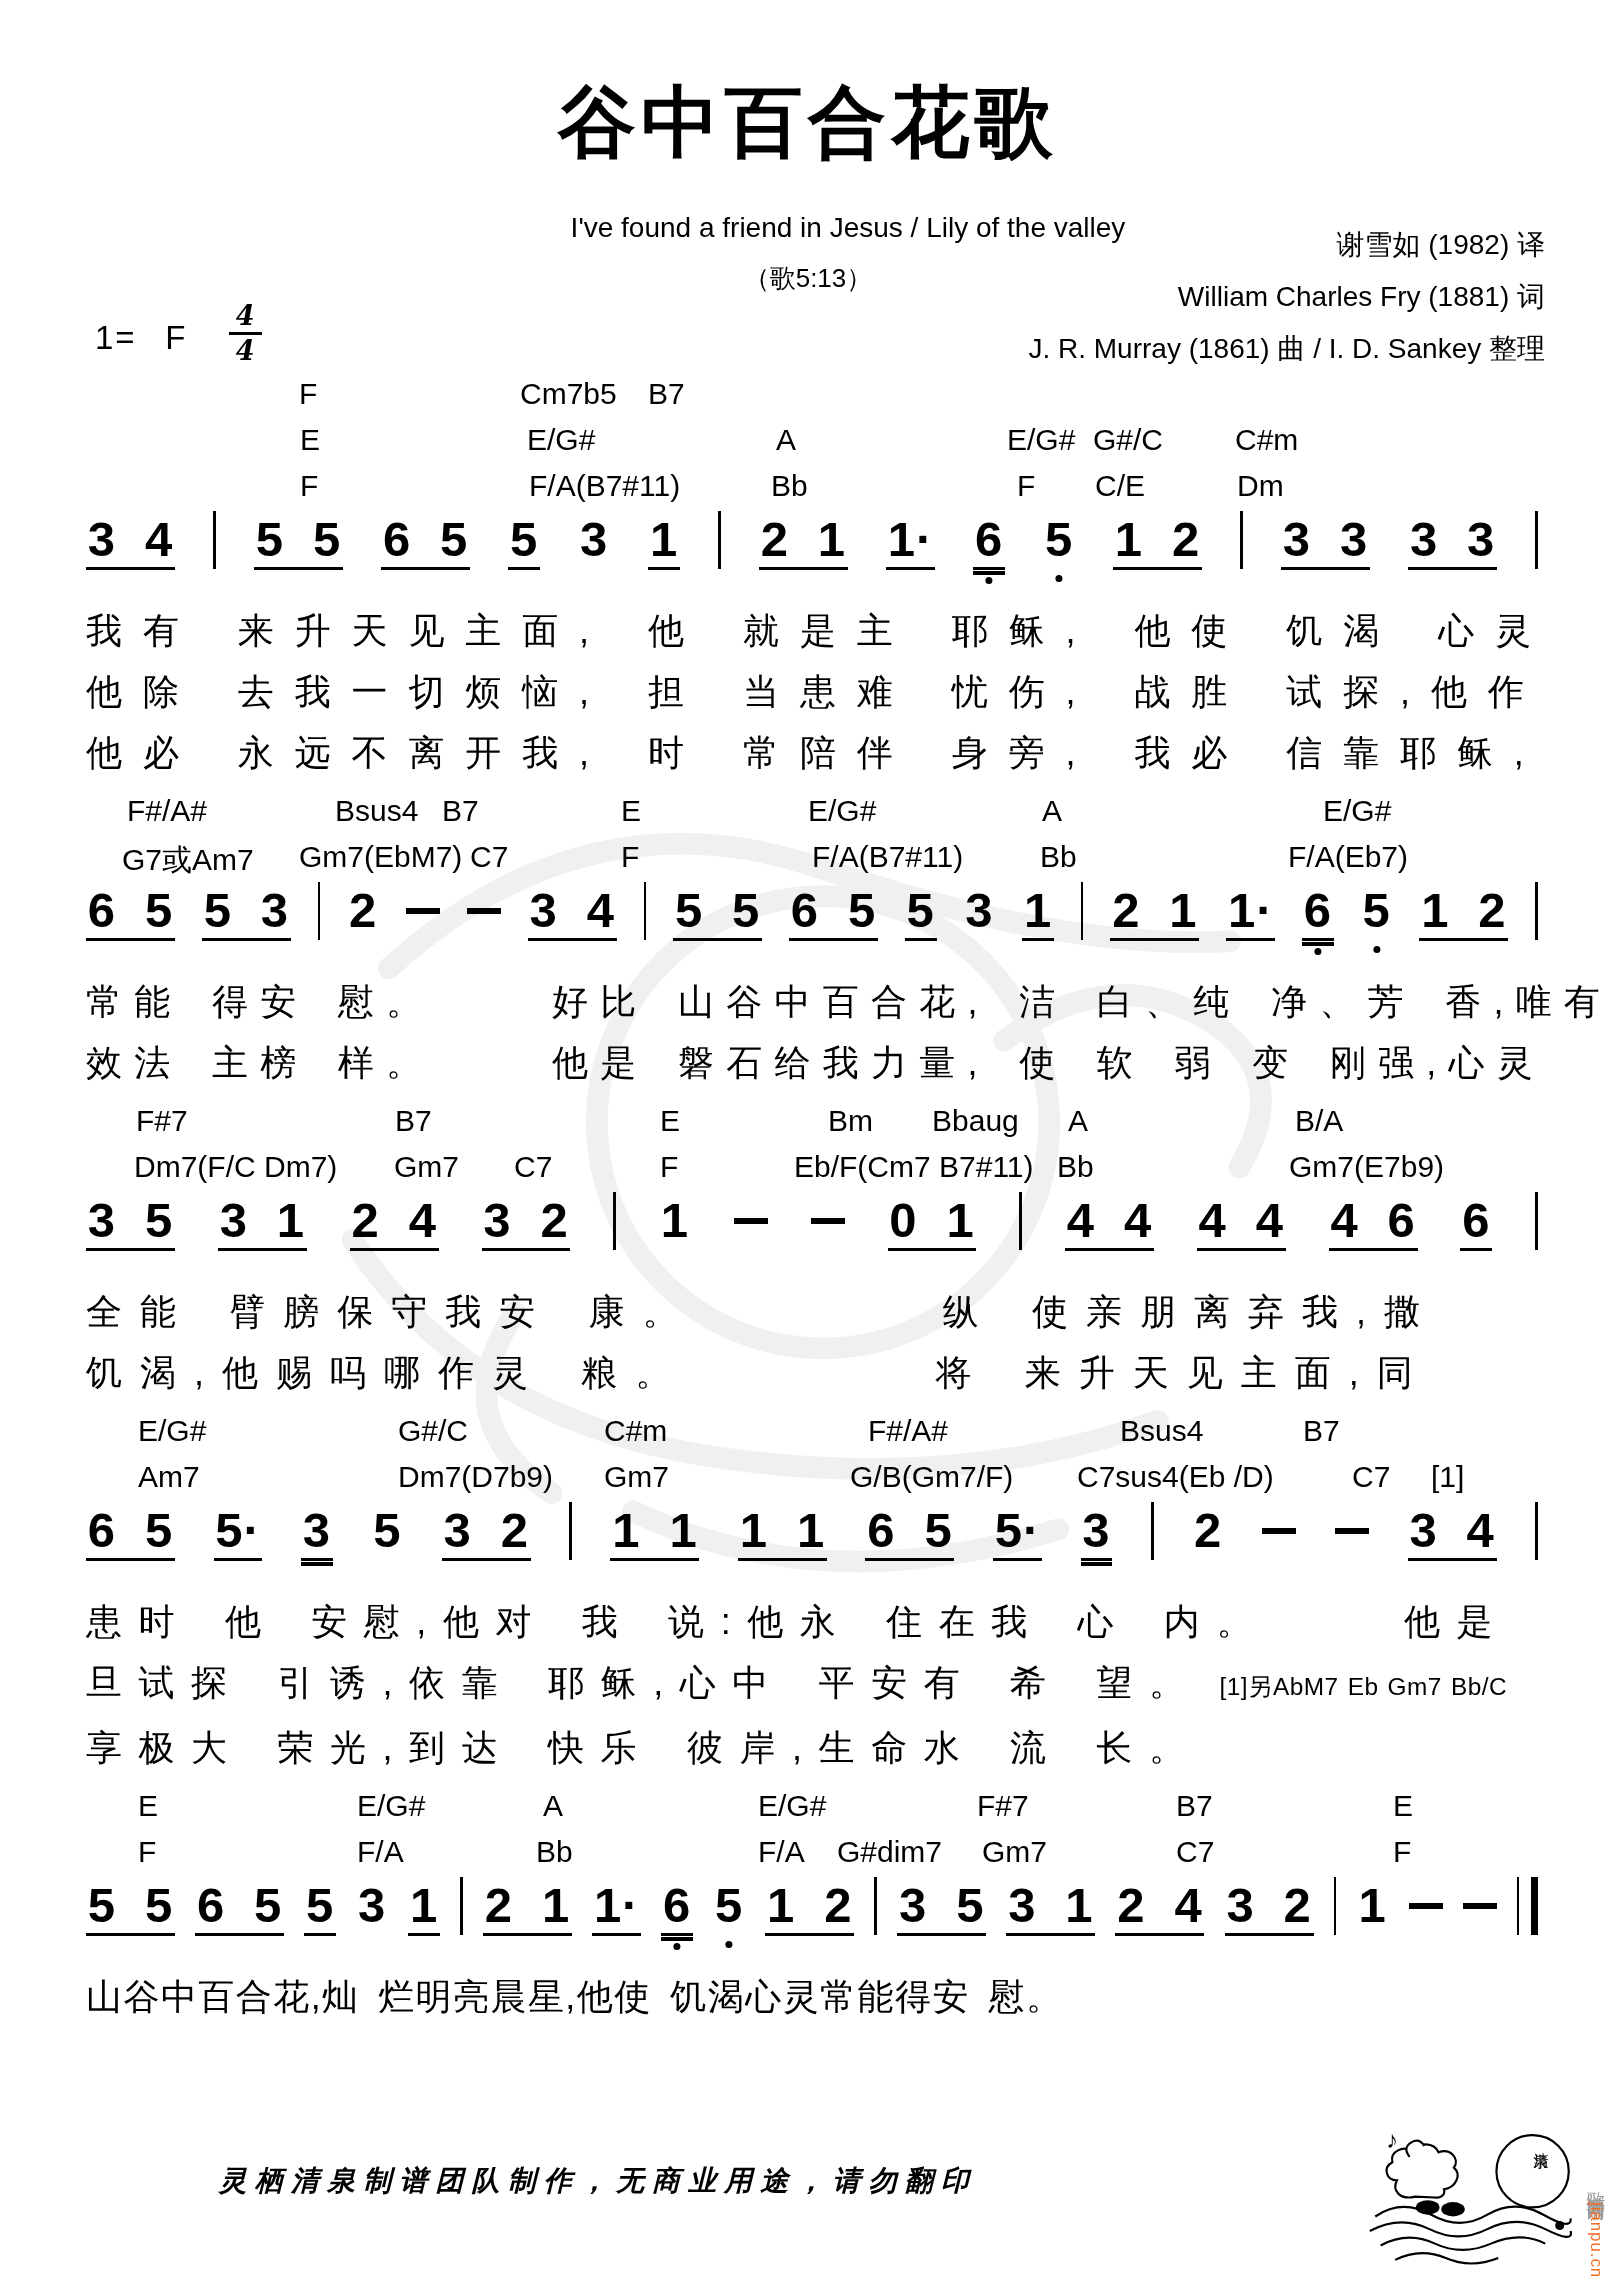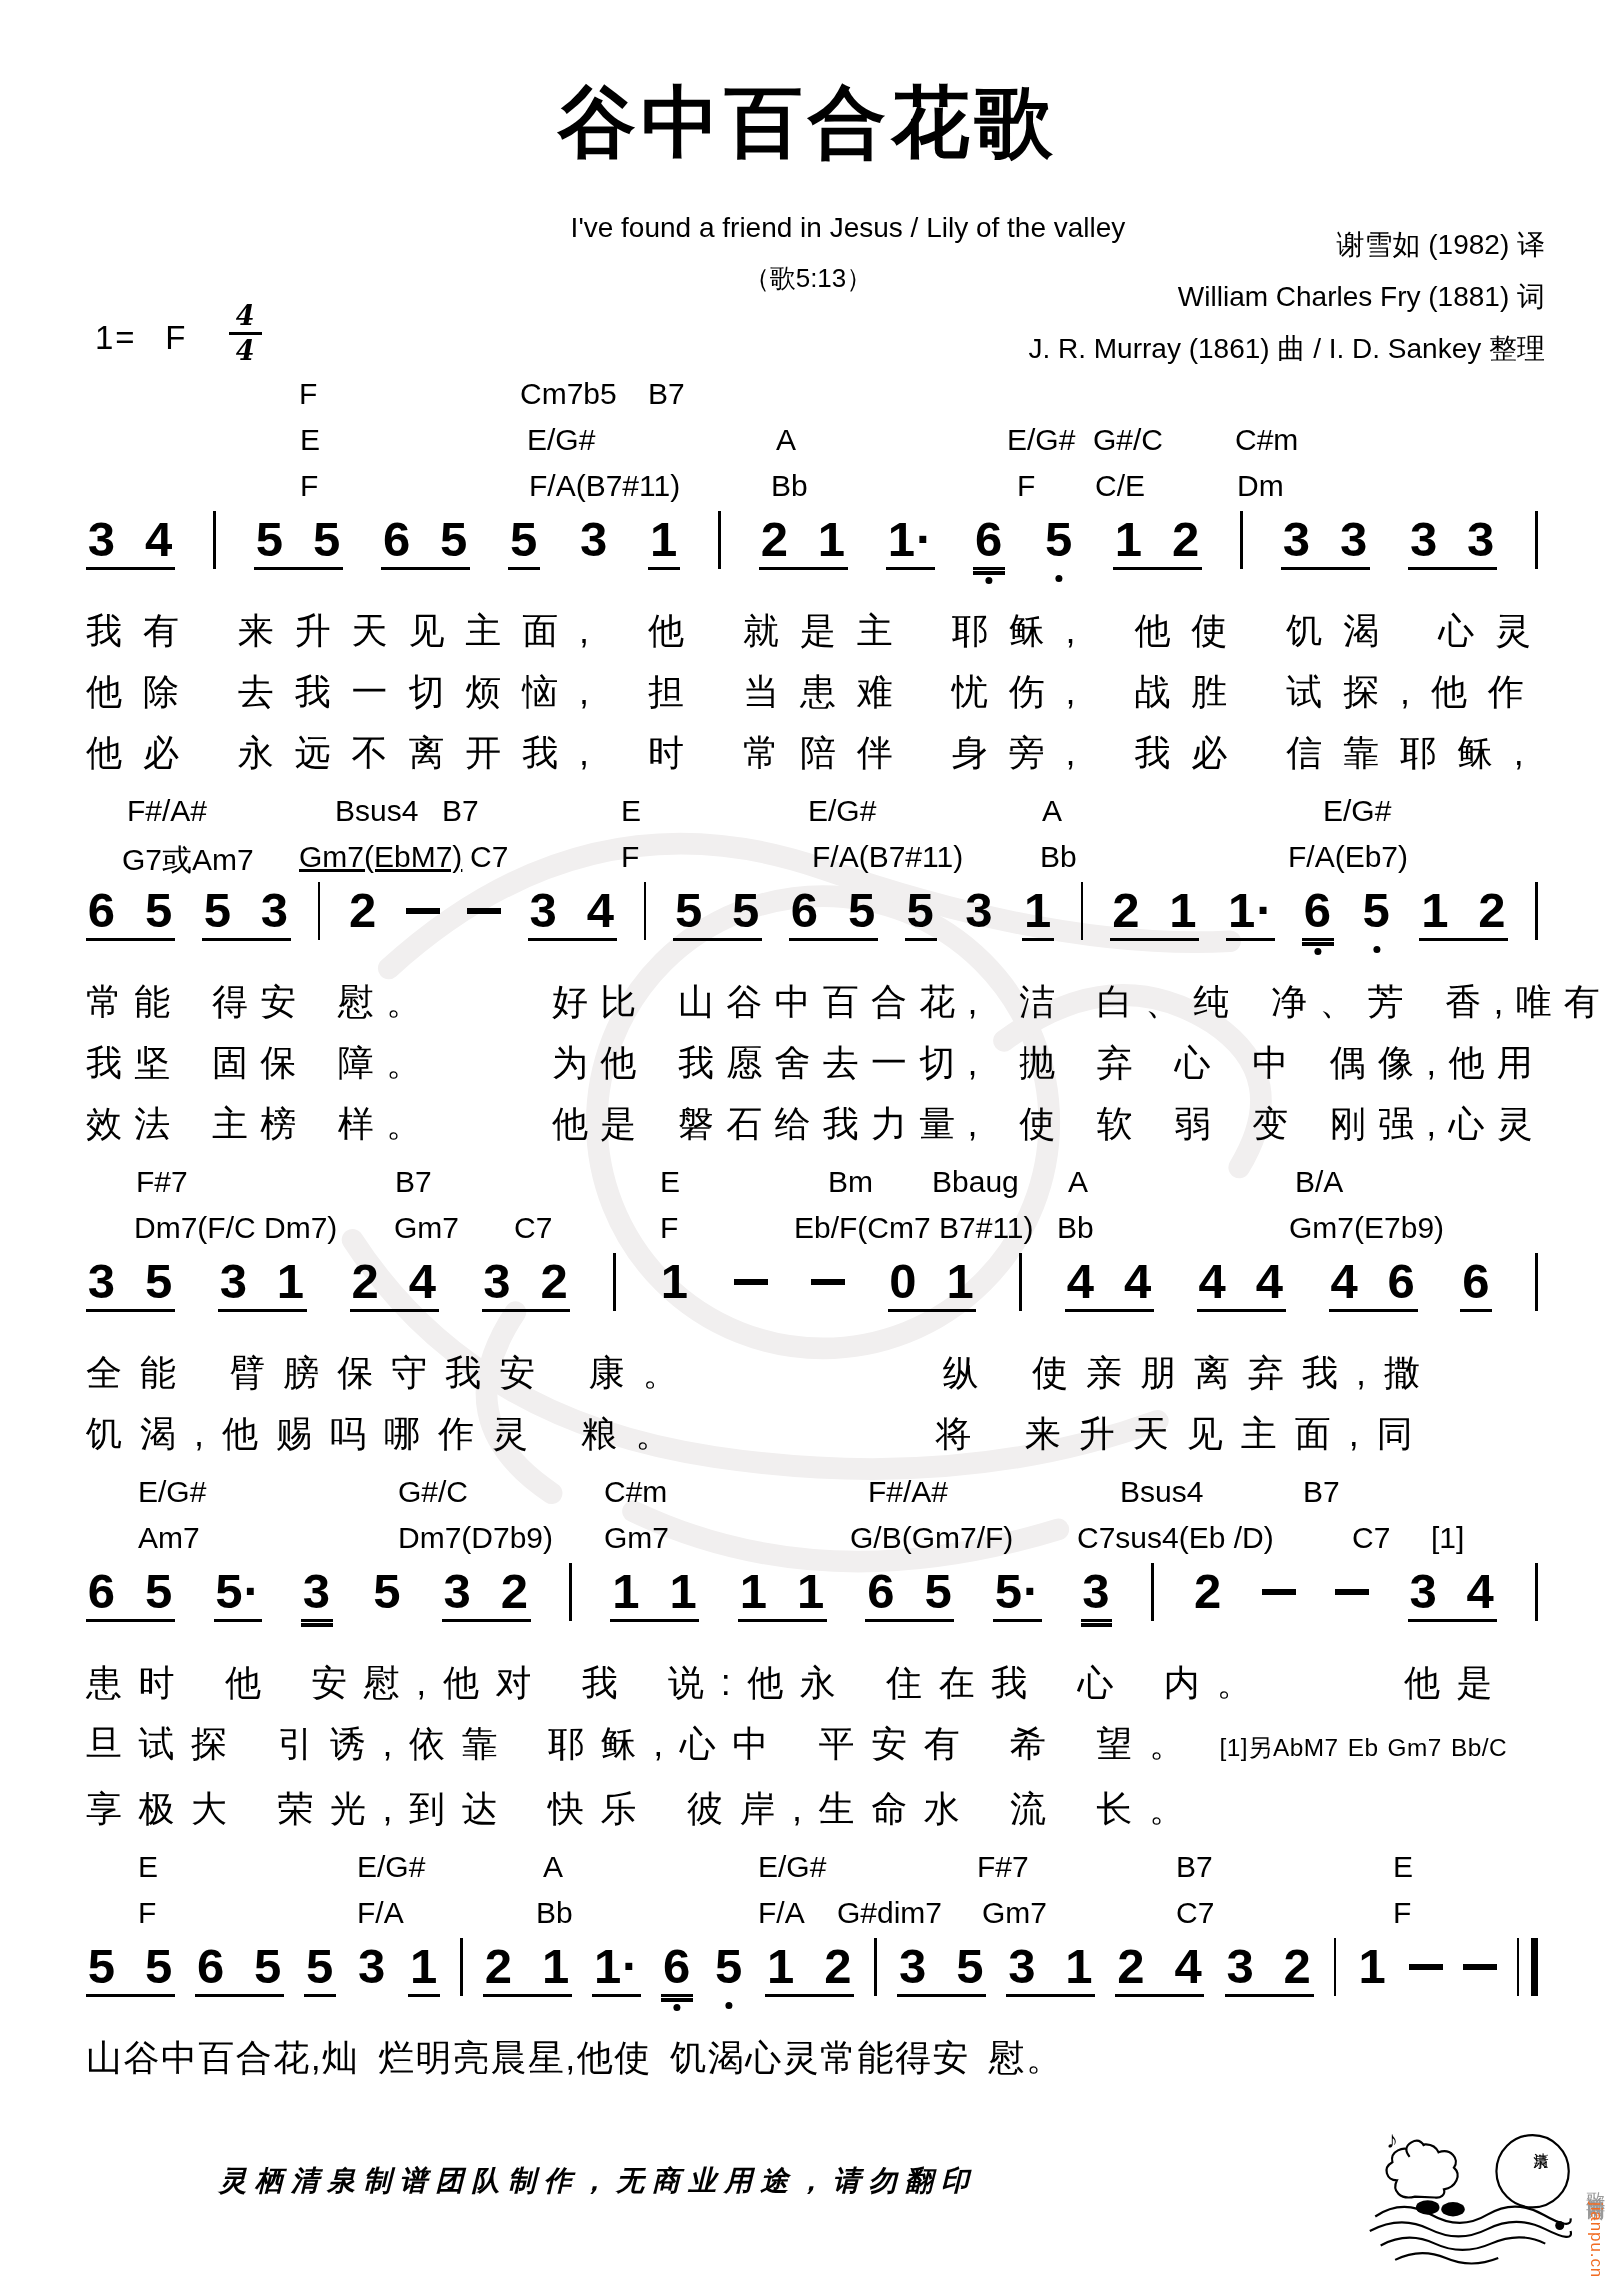--- a/index.html
+++ b/index.html
@@ -141,21 +141,21 @@
         <span class="chord" style="left: 41px;">F#/A#</span>
         <span class="chord" style="left: 249px;">Bsus4</span>
         <span class="chord" style="left: 356px;">B7</span>
         <span class="chord" style="left: 535px;">E</span>
         <span class="chord" style="left: 722px;">E/G#</span>
         <span class="chord" style="left: 956px;">A</span>
         <span class="chord" style="left: 1237px;">E/G#</span>
       </div>
       <div class="chordrow">
         <span class="chord" style="left: 36px;">G7或Am7</span>
-        <span class="chord" style="left: 213px; text-decoration: underline;">Gm7(EbM7)</span>
+        <span class="chord" style="left: 213px;">Gm7(EbM7)</span>
         <span class="chord" style="left: 384px;">C7</span>
         <span class="chord" style="left: 535px;">F</span>
         <span class="chord" style="left: 726px;">F/A(B7#11)</span>
         <span class="chord" style="left: 954px;">Bb</span>
         <span class="chord" style="left: 1202px;">F/A(Eb7)</span>
       </div>
       <div class="numline">
         <span class="note u1">6 5</span>
         <span class="note u1">5 3</span>
         <span class="bar"></span>
@@ -171,21 +171,20 @@
         <span class="note u1">1</span>
         <span class="bar"></span>
         <span class="note u1">2 1</span>
         <span class="note u1">1·</span>
         <span class="note u2">6<i class="ndot"></i></span>
         <span class="note">5<i class="ndot"></i></span>
         <span class="note u1">1 2</span>
         <span class="bar"></span>
       </div>
       <div class="lyricline">常能 得安 慰。    好比 山谷中百合花, 洁 白、纯 净、芳 香,唯有</div>
-      <div class="lyricline">我坚 固保 障。    为他 我愿舍去一切, 抛 弃 心 中 偶像,他用</div>
       <div class="lyricline">效法 主榜 样。    他是 磐石给我力量, 使 软 弱 变 刚强,心灵</div>
     </div>
     <div class="section sec3">
       <div class="chordrow">
         <span class="chord" style="left: 50px;">F#7</span>
         <span class="chord" style="left: 309px;">B7</span>
         <span class="chord" style="left: 574px;">E</span>
         <span class="chord" style="left: 742px;">Bm</span>
         <span class="chord" style="left: 846px;">Bbaug</span>
         <span class="chord" style="left: 982px;">A</span>

